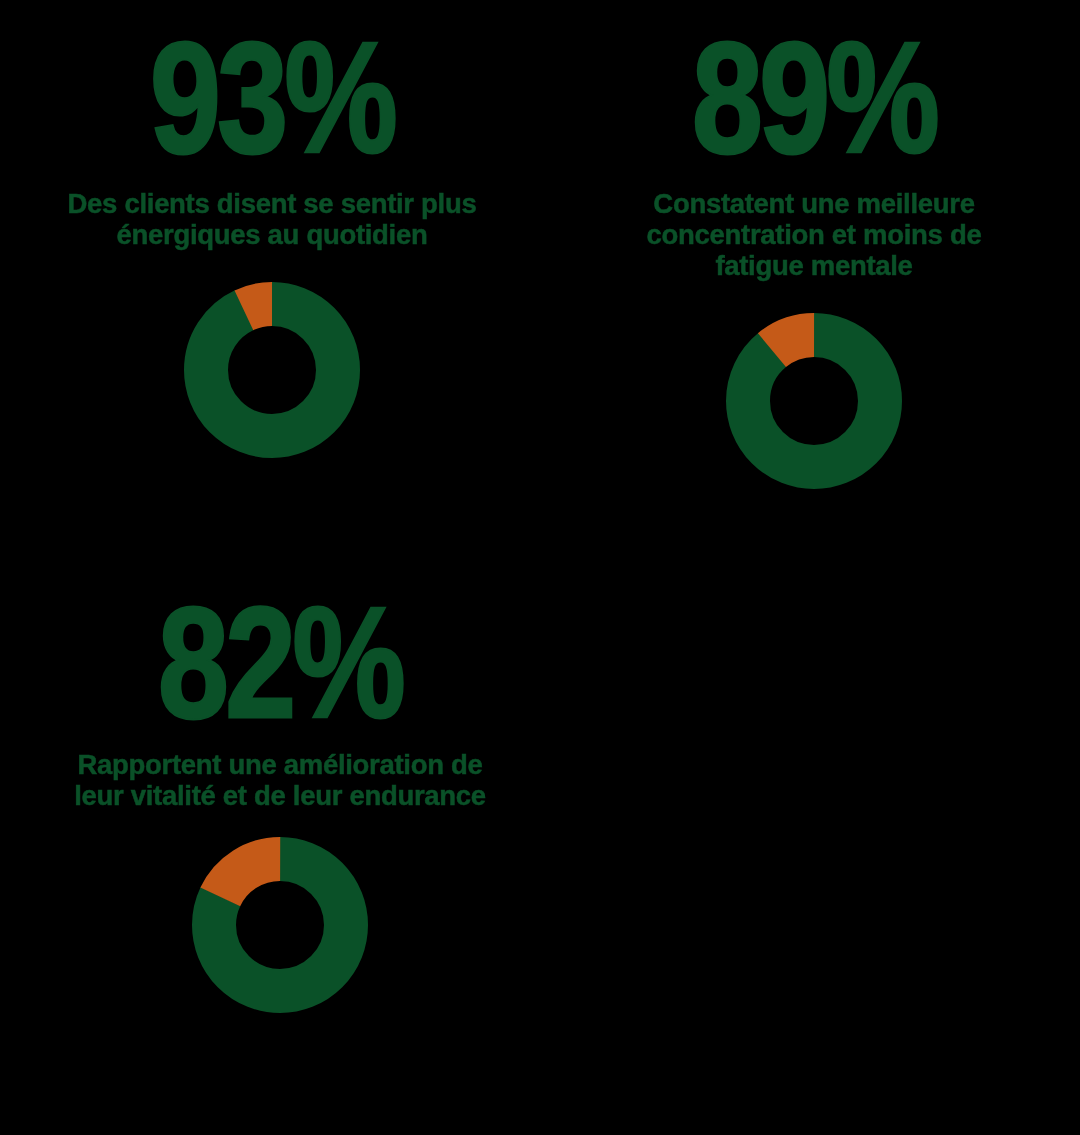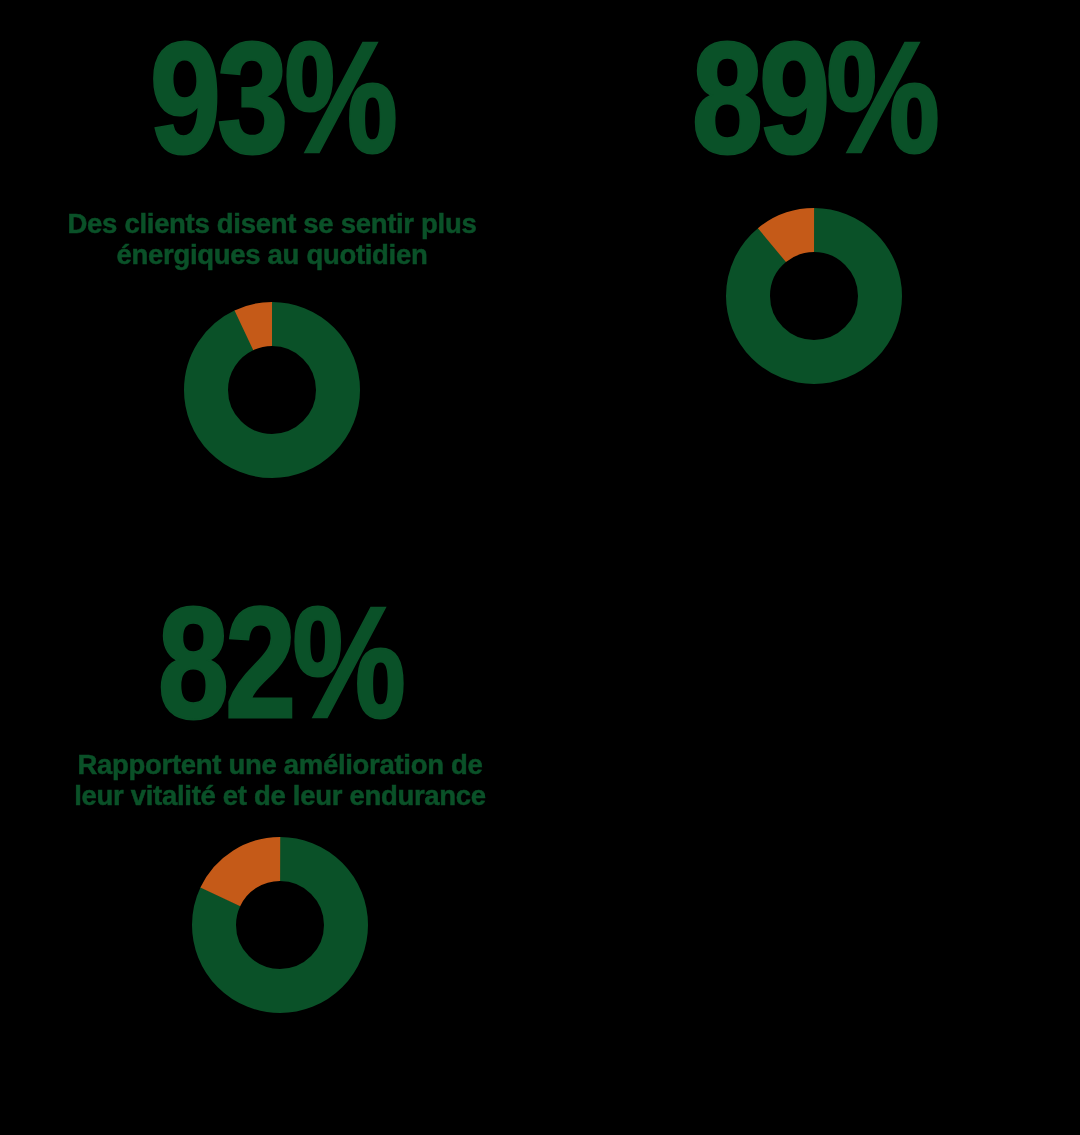--- a/index.html
+++ b/index.html
@@ -54,21 +54,21 @@
 
   
   .stat-caption {
     font-family: "Liberation Sans", sans-serif;
     font-weight: 700;
     font-size: 27.5px;
     line-height: 31px;
     color: #0A5128;
     text-align: center;
     max-width: 425px;
-    margin-top: 32px;
+    margin-top: 12px;
     letter-spacing: -0.3px;
     -webkit-text-stroke: 0.5px #0A5128;
     paint-order: stroke fill;
   }
 
   .row-2 .stat-caption { margin-top: 8px; }
 
   
   .donut-wrap {
     margin-top: 32px;
@@ -101,20 +101,21 @@
     <div class="donut-wrap">
       <svg class="donut-svg" viewBox="0 0 176 176">
         <circle class="donut-slice-primary" cx="88" cy="88" r="66" fill="none" stroke-width="44" stroke="#0A5128" stroke-dasharray="385.661914154683 414.6902302738527" transform="rotate(-90 88 88)"></circle>
         <circle class="donut-slice-secondary" cx="88" cy="88" r="66" fill="none" stroke-width="44" stroke="#C55A18" stroke-dasharray="29.02831611916969 414.6902302738527" transform="rotate(244.8 88 88)"></circle>
       </svg>
     </div>
   </div>
 
   <div class="stat-card row-1 card-2">
     <div class="stat-value">89%</div>
+    <div class="stat-caption">Constatent une meilleure concentration et moins de fatigue mentale</div>
     <div class="donut-wrap">
       <svg class="donut-svg" viewBox="0 0 176 176">
         <circle class="donut-slice-primary" cx="88" cy="88" r="66" fill="none" stroke-width="44" stroke="#0A5128" stroke-dasharray="369.0743049437289 414.6902302738527" transform="rotate(-90 88 88)"></circle>
         <circle class="donut-slice-secondary" cx="88" cy="88" r="66" fill="none" stroke-width="44" stroke="#C55A18" stroke-dasharray="45.6159253301238 414.6902302738527" transform="rotate(230.39999999999998 88 88)"></circle>
       </svg>
     </div>
   </div>
 
   <div class="stat-card row-2 card-3">
     <div class="stat-value">82%</div>

